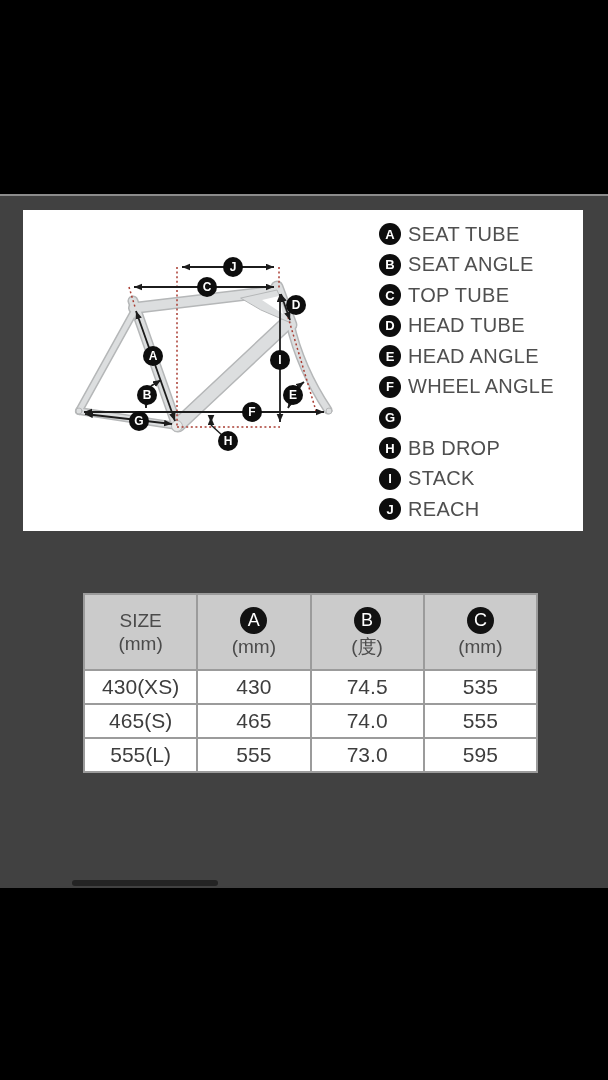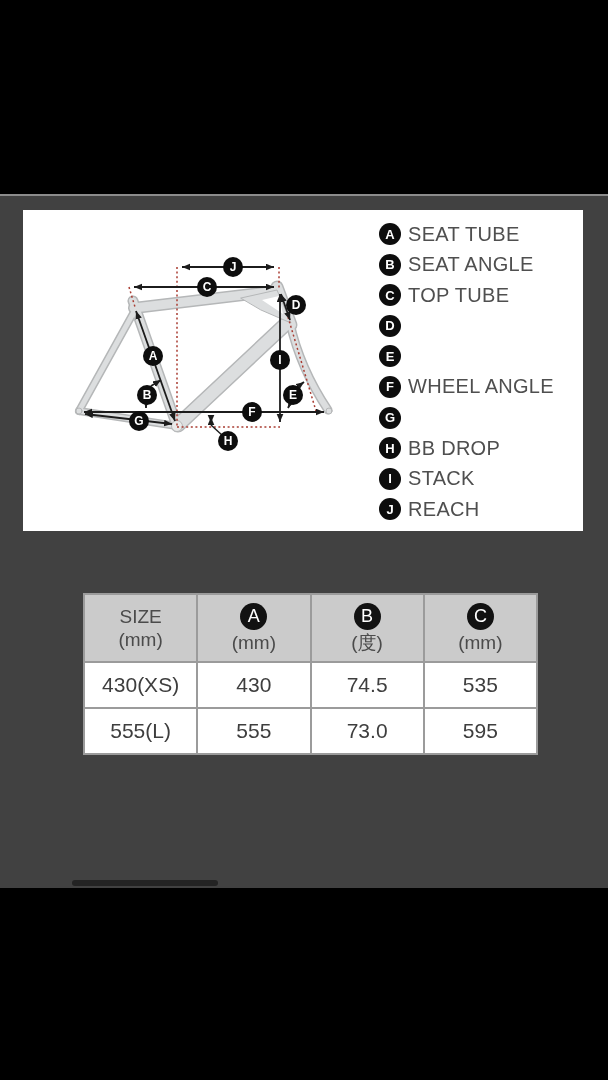--- a/index.html
+++ b/index.html
@@ -29,22 +29,22 @@
     font-size:20px;color:#4f4f4f;letter-spacing:0.3px;white-space:nowrap;text-align:center;
   }
   
   .geo-table{
     position:absolute;left:83px;top:397px;width:455px;border-collapse:collapse;
     table-layout:fixed;background:#fff;border:2px solid #454545;
   }
   .geo-table th,.geo-table td{
     border:2px solid #9b9b9b;text-align:center;vertical-align:middle;padding:0;
   }
-  .geo-table thead tr{height:68px;}
-  .geo-table tbody tr{height:46px;}
+  .geo-table thead tr{height:76px;}
+  .geo-table tbody tr{height:34px;}
   .geo-table th{background:#cbcbcb;font-weight:400;}
   .hdr-title,.hdr-unit{font-size:19px;color:#4b4b4b;line-height:23px;}
   .hdr-circle{
     width:27px;height:27px;border-radius:50%;background:#121212;color:#fff;
     font-size:18px;line-height:27px;margin:0 auto 1px auto;
   }
   .geo-table td{font-size:21px;color:#3e3e3e;}
   
   .scroll-thumb{
     position:absolute;left:72px;top:684px;width:146px;height:6px;
@@ -170,23 +170,25 @@
         <div class="legend-row">
           <span class="lg-circle">B</span>
           <span class="lg-label">SEAT ANGLE</span>
         </div>
         <div class="legend-row">
           <span class="lg-circle">C</span>
           <span class="lg-label">TOP TUBE</span>
         </div>
         <div class="legend-row">
           <span class="lg-circle">D</span>
+          <span class="lg-label">HEAD TUBE</span>
         </div>
         <div class="legend-row">
           <span class="lg-circle">E</span>
+          <span class="lg-label">HEAD ANGLE</span>
         </div>
         <div class="legend-row">
           <span class="lg-circle">F</span>
           <span class="lg-label">WHEEL ANGLE</span>
         </div>
         <div class="legend-row">
           <span class="lg-circle">G</span>
         </div>
         <div class="legend-row">
           <span class="lg-circle">H</span>
@@ -225,20 +227,26 @@
         </tr>
       </thead>
       <tbody>
         <tr>
           <td>430(XS)</td>
           <td>430</td>
           <td>74.5</td>
           <td>535</td>
         </tr>
         <tr>
+          <td>465(S)</td>
+          <td>465</td>
+          <td>74.0</td>
+          <td>555</td>
+        </tr>
+        <tr>
           <td>555(L)</td>
           <td>555</td>
           <td>73.0</td>
           <td>595</td>
         </tr>
       </tbody>
     </table>
 
     <div class="scroll-thumb"></div>
   </div>

